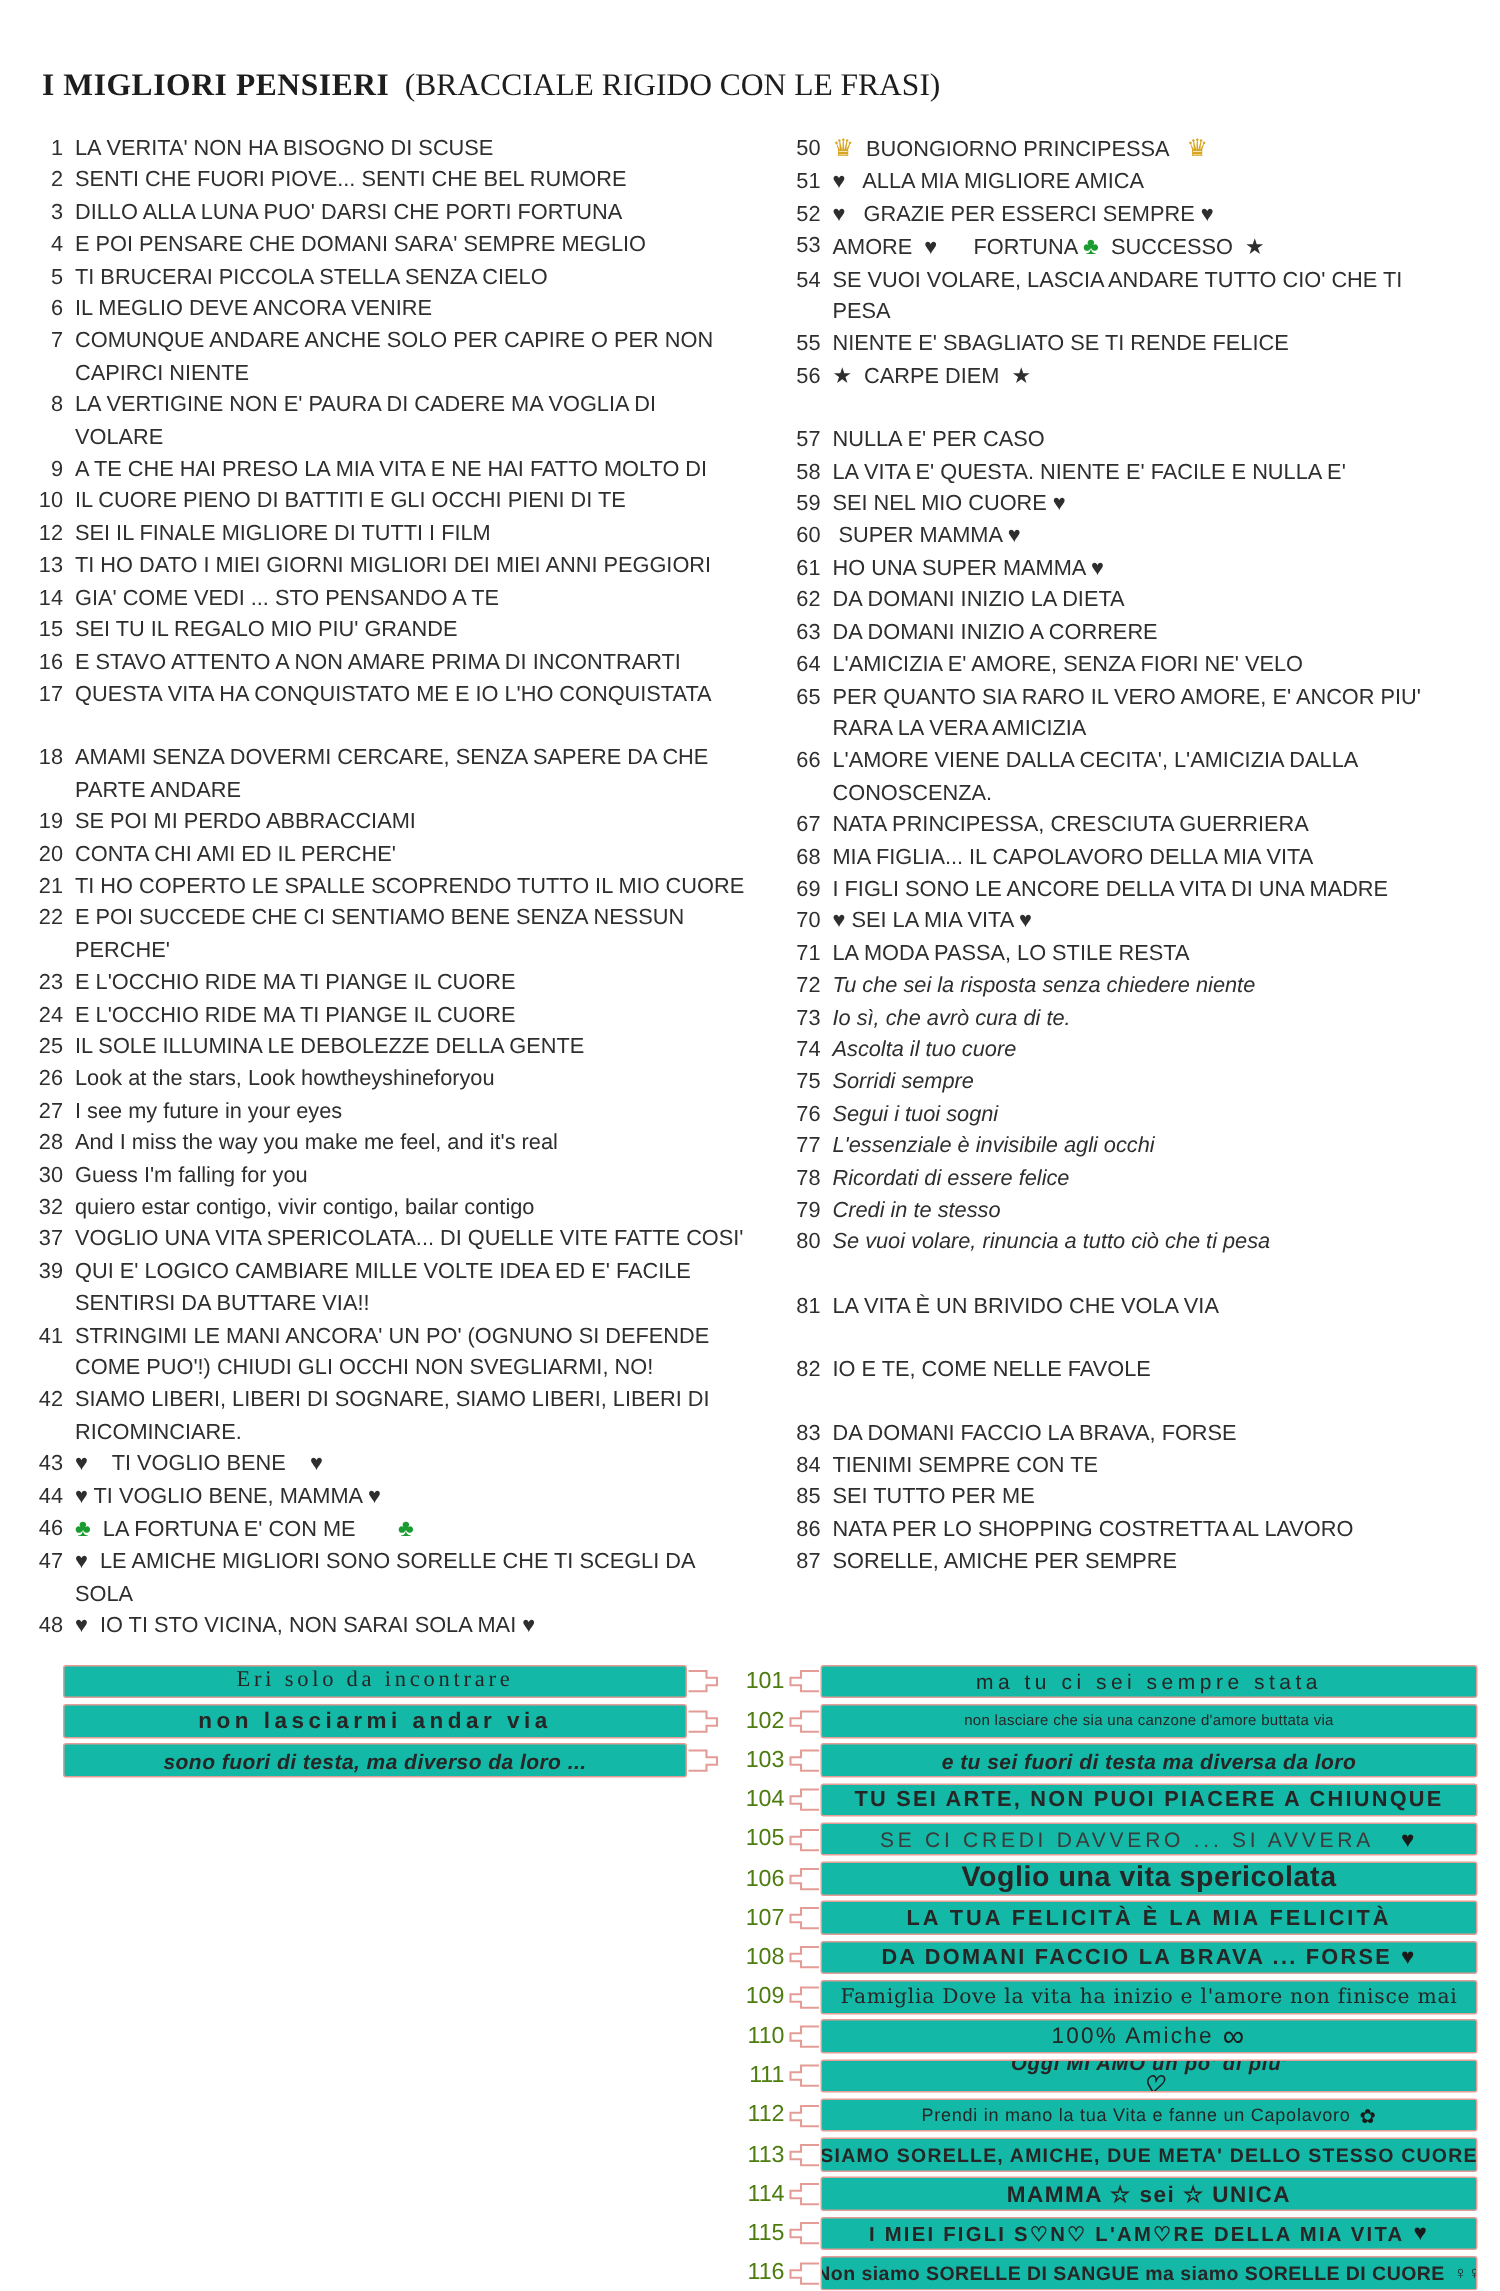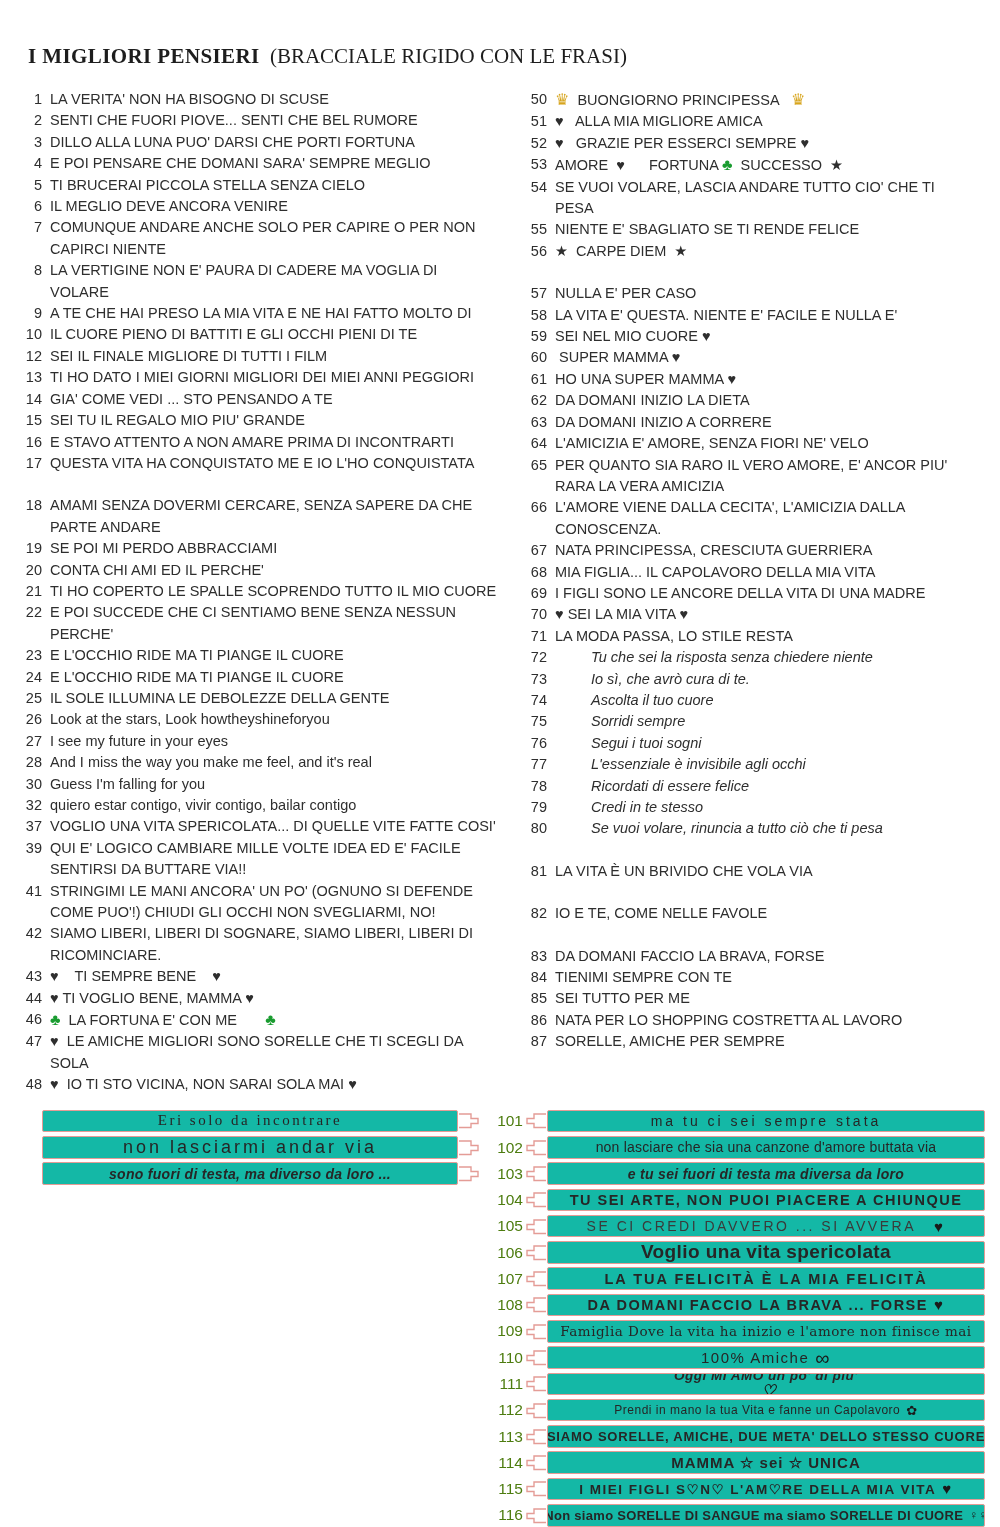--- a/index.html
+++ b/index.html
@@ -25,44 +25,44 @@
 
   
   .cols{display:flex;margin-top:20px;padding-left:12px;box-sizing:border-box;}
   .col-left{width:505px;flex:none;}
   .col-right{flex:1;padding-right:28px;}
   .item{display:flex;font-size:14.5px;line-height:21.4px;}
   .item.gap{margin-top:21px;}
   .item .num{width:30px;flex:none;text-align:right;margin-right:8px;color:#2e2e2e;}
   .item .txt{flex:1;white-space:pre-wrap;}
   .col-left .item .txt{padding-right:18px;}
-  .item.it .txt{font-style:italic;margin-left:36px;}
+  .item.it .txt{font-style:italic;}
   .inline-icon{font-style:normal;}
 
   
   .bracelets{margin-top:14px;padding:0 15px 0 42px;box-sizing:border-box;}
   .brow{display:flex;align-items:stretch;height:22.6px;margin-bottom:3.7px;}
   .lslot{width:437px;flex:none;display:flex;align-items:stretch;}
   .bnum{width:44px;flex:none;text-align:right;padding-right:3px;font-size:15.5px;
         color:#4d7c0f;align-self:center;line-height:1;}
   .tab{flex:none;align-self:center;}
   .bbox{
     flex:1;border:1.5px solid #e49c96;border-radius:2px;background:#14b8a6;
     display:flex;align-items:center;justify-content:center;
     overflow:hidden;min-width:0;color:#262626;
   }
   .bbox span{white-space:nowrap;}
   .bicon{margin-left:6px;line-height:1;}
 
   
   .st-serifsp{font-family:"Liberation Serif",serif;font-size:15px;letter-spacing:2.5px;}
-  .st-wide{font-size:18px;letter-spacing:3px;}
+  .st-wide{font-size:15px;letter-spacing:3px;font-weight:bold;}
   .st-comic{font-weight:bold;font-style:italic;font-size:14px;letter-spacing:.3px;}
   .st-sp{font-size:14px;letter-spacing:3px;}
-  .st-cond{font-size:14px;letter-spacing:.2px;}
+  .st-cond{font-size:10px;letter-spacing:.2px;}
   .st-capsbold{font-weight:bold;font-size:14.5px;letter-spacing:1.5px;}
   .st-capsbold2{font-weight:bold;font-size:14.5px;letter-spacing:2px;}
   .st-capssp{font-size:14px;letter-spacing:2.5px;color:#3a3a3a;gap:12px;}
   .st-bold{font-weight:bold;font-size:19px;letter-spacing:.4px;}
   .st-script{font-family:"DejaVu Serif",serif;font-size:13.5px;letter-spacing:.5px;}
   .st-plain{font-size:15px;letter-spacing:1.5px;}
   .st-handbold{font-weight:bold;font-style:italic;font-size:13.5px;letter-spacing:.5px;flex-direction:column;}
   .st-smallcaps{font-size:12px;letter-spacing:.5px;}
   .st-comiccaps{font-weight:bold;font-size:13px;letter-spacing:.8px;}
   .st-caps{font-weight:bold;font-size:15px;letter-spacing:1px;}
@@ -207,21 +207,21 @@
         <div class="item">
           <span class="num">41</span>
           <span class="txt">STRINGIMI LE MANI ANCORA' UN PO' (OGNUNO SI DEFENDE COME PUO'!) CHIUDI GLI OCCHI NON SVEGLIARMI, NO!</span>
         </div>
         <div class="item">
           <span class="num">42</span>
           <span class="txt">SIAMO LIBERI, LIBERI DI SOGNARE, SIAMO LIBERI, LIBERI DI RICOMINCIARE.</span>
         </div>
         <div class="item">
           <span class="num">43</span>
-          <span class="txt">♥    TI SEMPRE BENE    ♥</span>
+          <span class="txt">♥    TI VOGLIO BENE    ♥</span>
         </div>
         <div class="item">
           <span class="num">44</span>
           <span class="txt">♥ TI VOGLIO BENE, MAMMA ♥</span>
         </div>
         <div class="item">
           <span class="num">46</span>
           <span class="txt"><span class="inline-icon" style="color: rgb(26, 156, 48); font-size: 16px;">♣</span>  LA FORTUNA E' CON ME       <span class="inline-icon" style="color: rgb(26, 156, 48); font-size: 16px;">♣</span></span>
         </div>
         <div class="item">

